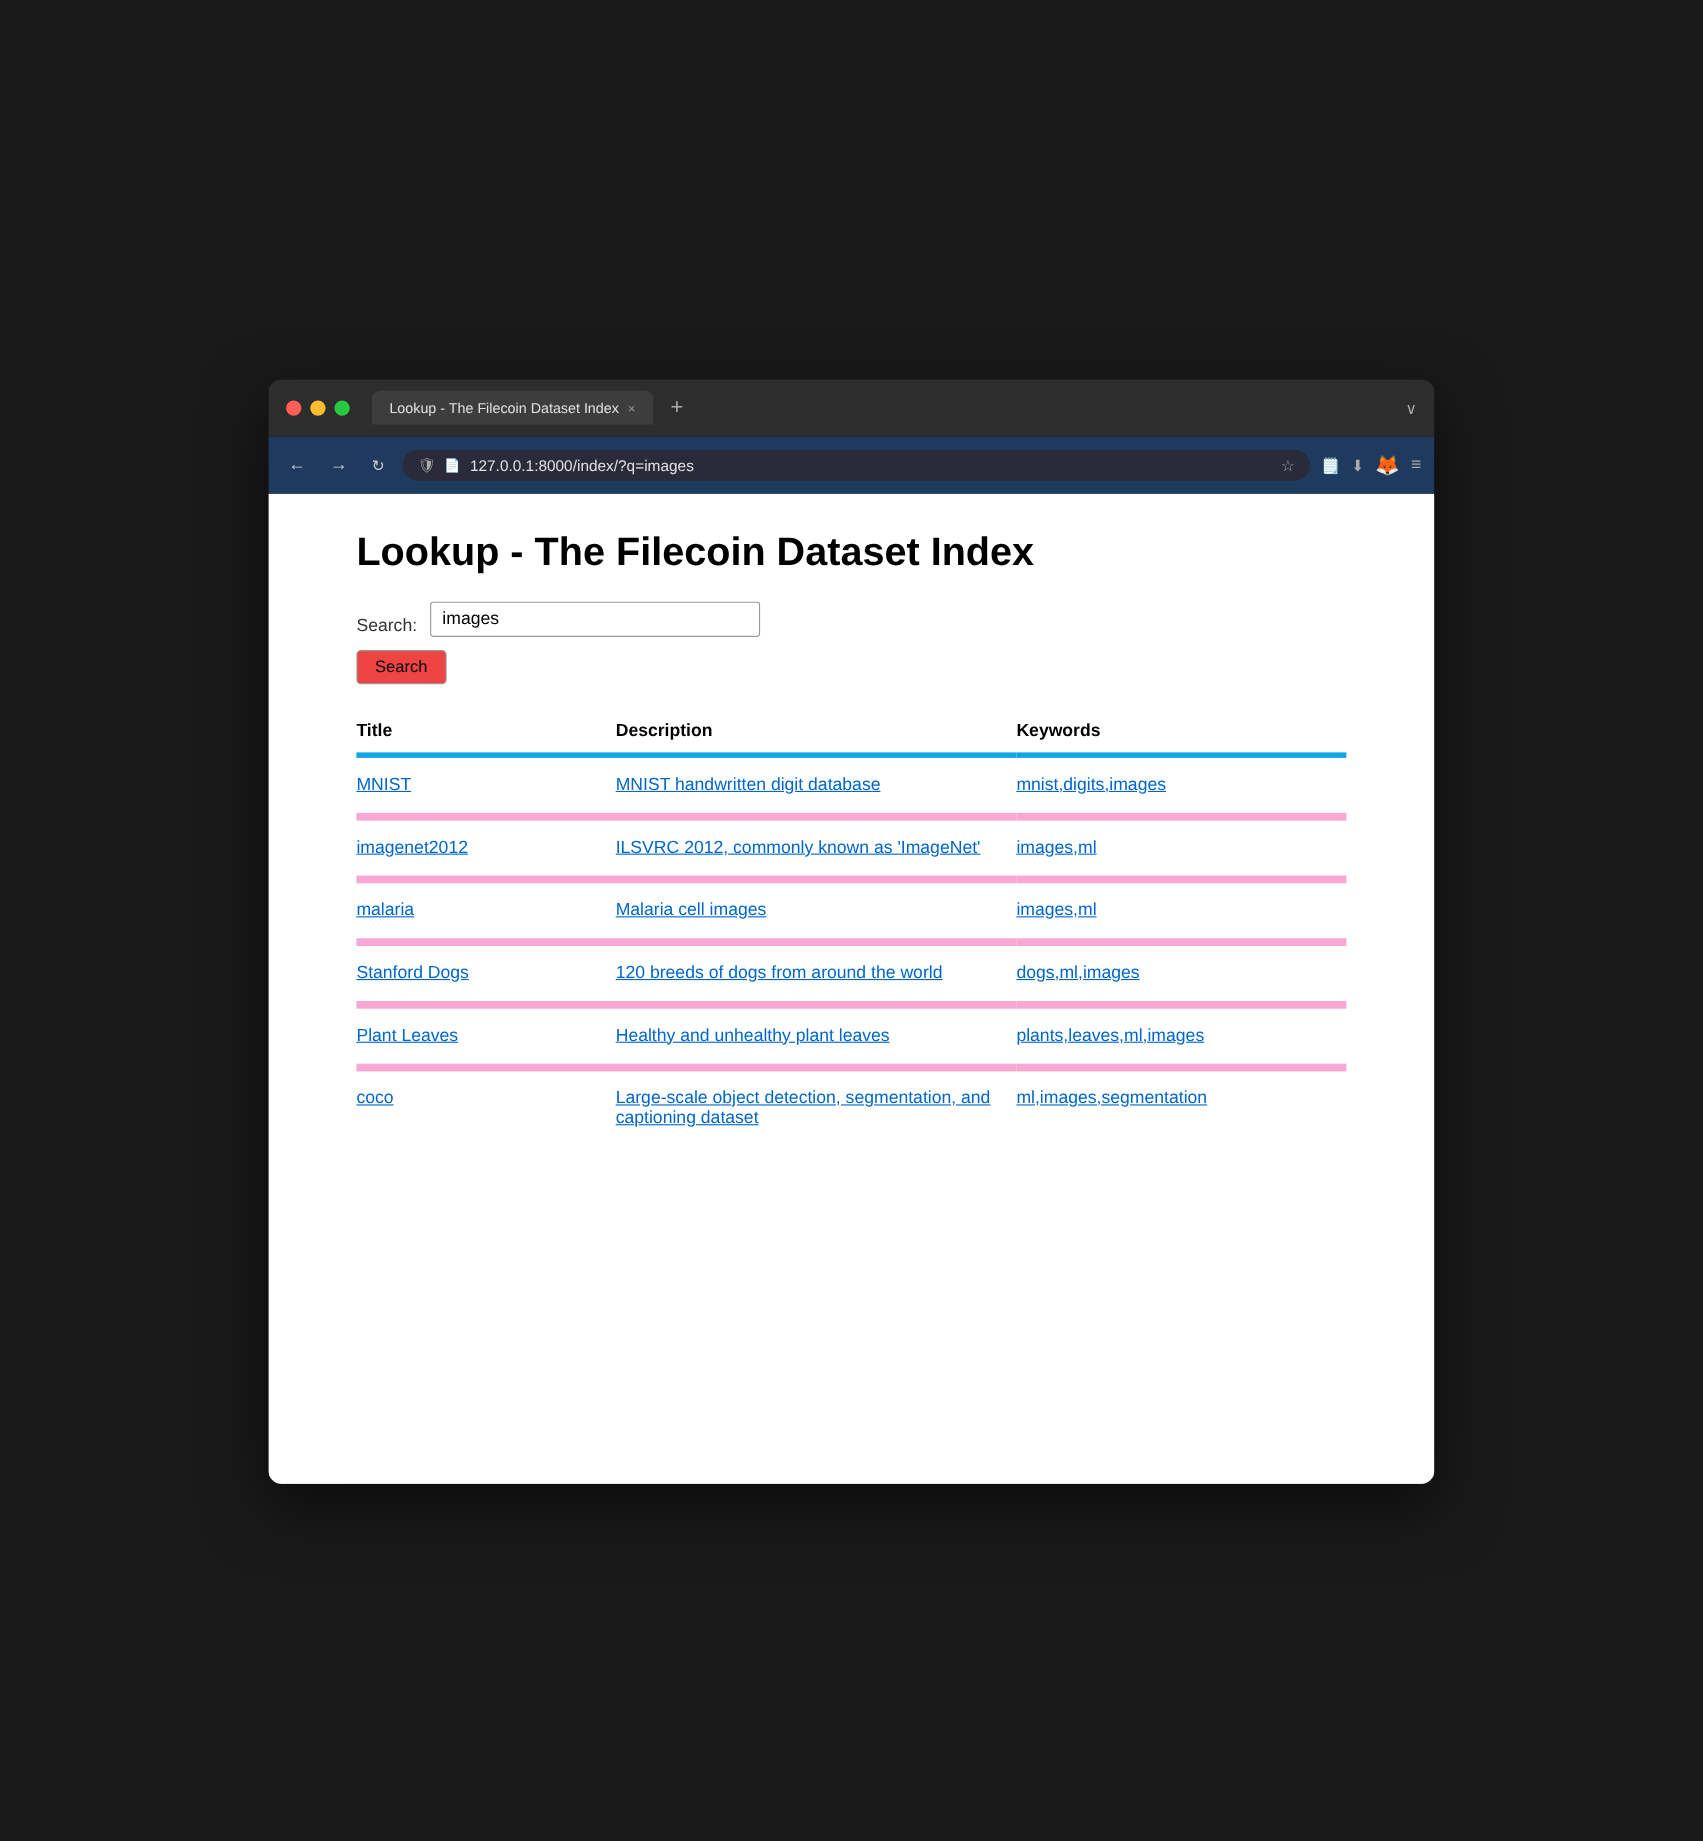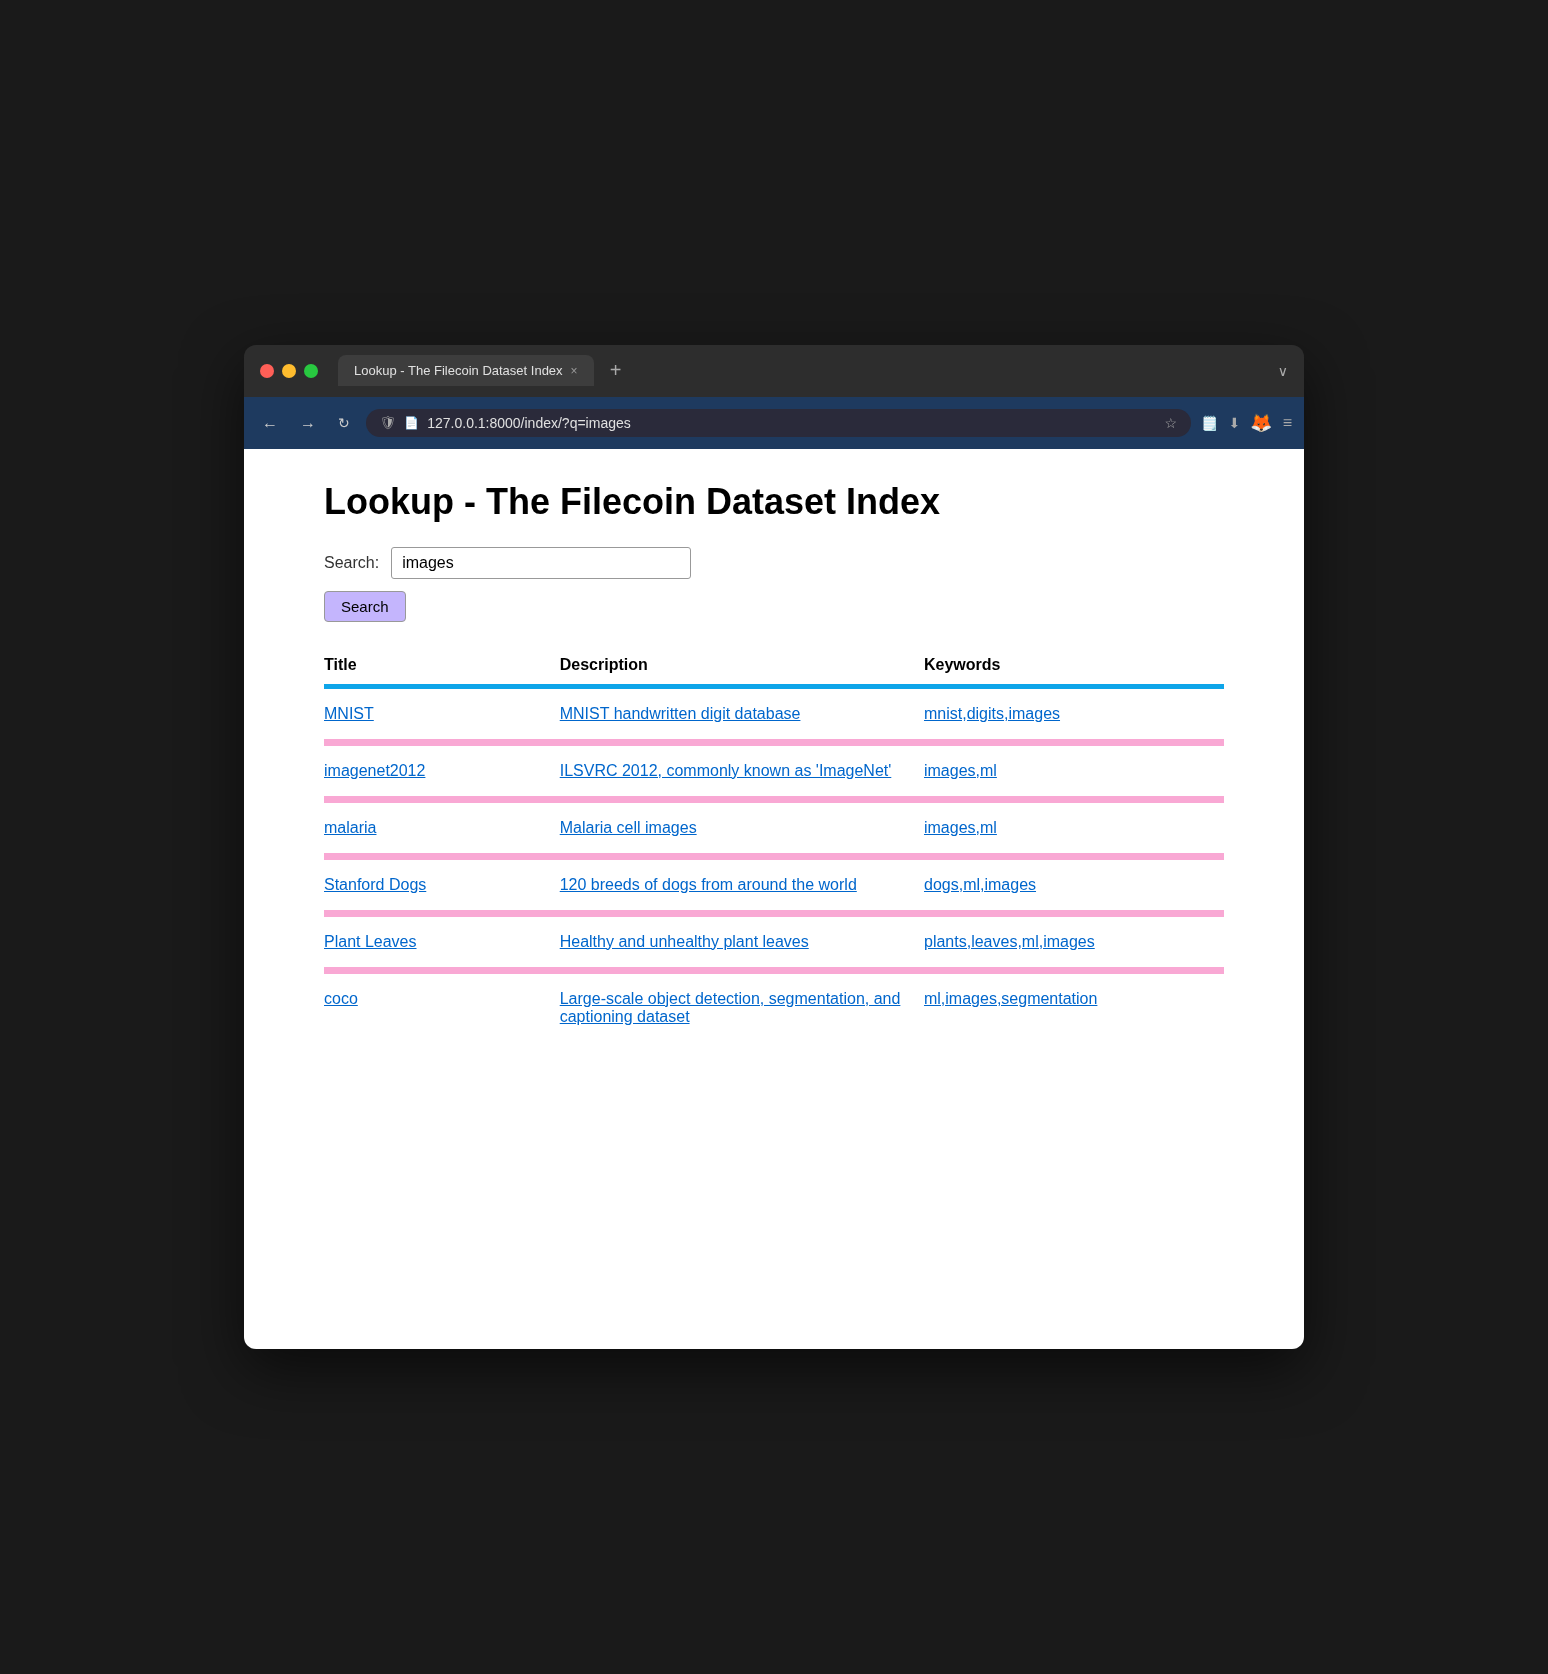--- a/index.html
+++ b/index.html
@@ -171,42 +171,42 @@
       font-size: 17px;
       cursor: pointer;
     }
 
     .search-form {
       margin-bottom: 24px;
     }
 
     .search-row {
       display: flex;
-      align-items: center;
+      align-items: flex-end;
       gap: 12px;
       margin-bottom: 12px;
     }
 
     .search-label {
       font-size: 16px;
       color: #333;
     }
 
     .search-input {
       border: 1px solid #999;
       border-radius: 3px;
       padding: 6px 10px;
       font-size: 16px;
       width: 300px;
       outline: none;
     }
 
     .search-button {
       border: 1px solid #999;
-      background: #c4b5fd;
+      background: #ef4444;
       border-radius: 4px;
       padding: 6px 16px;
       font-size: 15px;
       cursor: pointer;
       color: #000;
     }
 
     
     .results-table {
       width: 100%;

